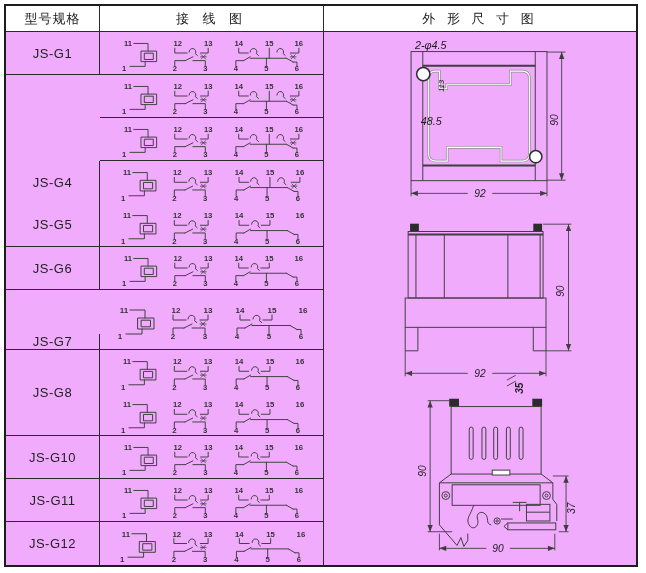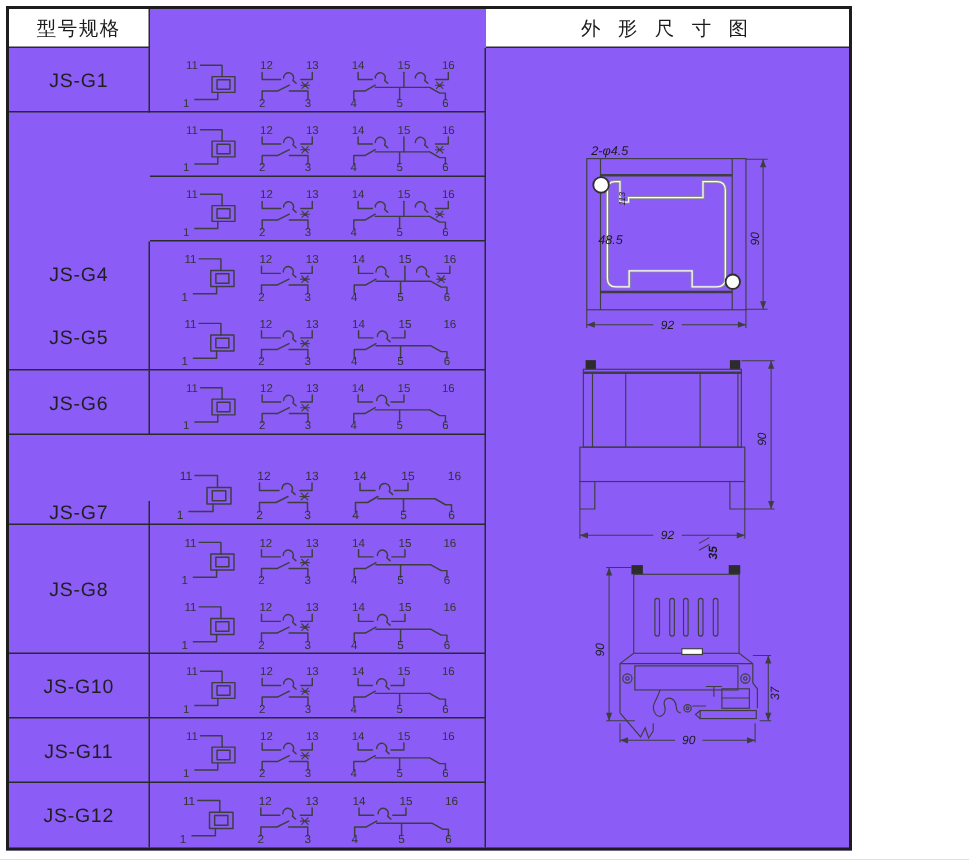--- a/index.html
+++ b/index.html
@@ -1,58 +1,60 @@
 <!DOCTYPE html>
 <html><head>
 <meta charset="utf-8">
 <style>
   html,body{margin:0;padding:0;background:#ffffff;}
   body{width:646px;height:573px;position:relative;font-family:"Liberation Sans",sans-serif;}
   .frame{
-    position:absolute;left:4px;top:4px;width:564px;height:563px;
+    position:absolute;left:4px;top:4px;width:634px;height:563px;
     border:2px solid #1d1d1d;box-sizing:border-box;
     display:grid;
     grid-template-columns:94px 224px 1fr;
     grid-template-rows:26px 1fr 1fr 1fr 2fr 1fr 1fr 2fr 1fr 1fr 1fr;
-    background:#8b5cf6;
+    background:#f0abfc;
   }
   .hcell{
     display:flex;align-items:center;justify-content:center;
     font-size:13px;color:#1b1b1b;border-bottom:1px solid #2a2a2a;
     background:#fff;
   }
   .h1{letter-spacing:1px;grid-column:1;grid-row:1;border-right:1px solid #2a2a2a;}
   .h2{letter-spacing:5px;grid-column:2;grid-row:1;border-right:1px solid #2a2a2a;}
   .h3{letter-spacing:4px;grid-column:3;grid-row:1;}
   .mcell{
     grid-column:1;border-right:1px solid #2a2a2a;border-bottom:1px solid #2a2a2a;
     display:flex;flex-direction:column;
   }
   .wcell{
     grid-column:2;border-right:1px solid #2a2a2a;border-bottom:1px solid #2a2a2a;
-    display:flex;flex-direction:column;justify-content:flex-end;align-items:center;
+    display:flex;flex-direction:column;justify-content:center;align-items:center;
     overflow:hidden;
+    font-weight:bold;
   }
   .nobb{border-bottom:none;}
   .mname{
     flex:1;display:flex;align-items:center;justify-content:center;
     font-size:13px;letter-spacing:0.5px;color:#1f1f1f;
   }
   .ocell{
     grid-column:3;grid-row:2 / span 10;position:relative;overflow:hidden;
     display:flex;align-items:center;justify-content:center;font-style:italic;
   }
   svg text{font-family:"Liberation Sans",sans-serif;}
 </style>
 </head>
 <body>
 
 <div class="frame" id="table-grid">
 
   <div class="hcell h1">型号规格</div>
+  <div class="hcell h2">接 线 图</div>
   <div class="hcell h3">外 形 尺 寸 图</div>
 
   <div class="ocell">
     <svg width="310" height="533" viewBox="0 0 317 537">
       <defs>
         <marker id="arr" markerWidth="9" markerHeight="9" refX="7.5" refY="4" orient="auto-start-reverse" markerUnits="userSpaceOnUse">
           <path d="M0.5,1.3 L7.5,4 L0.5,6.7 Z" fill="#3e3e3e"></path>
         </marker>
       </defs>
 

